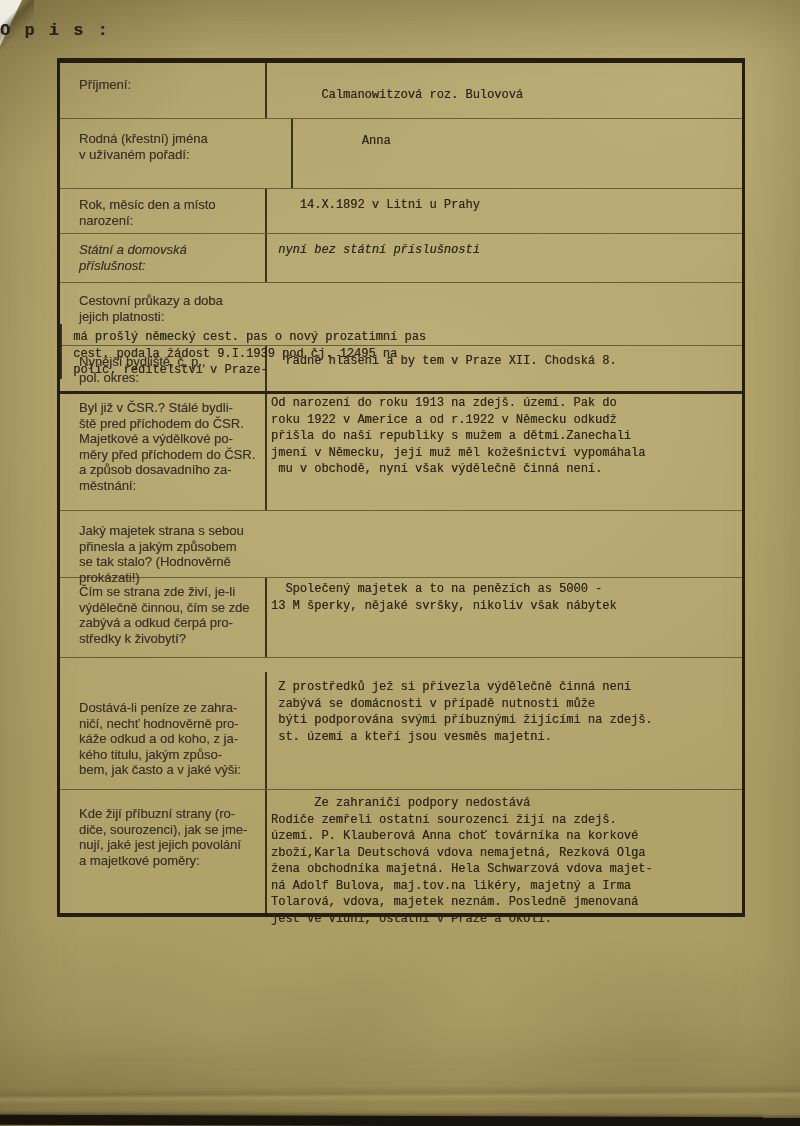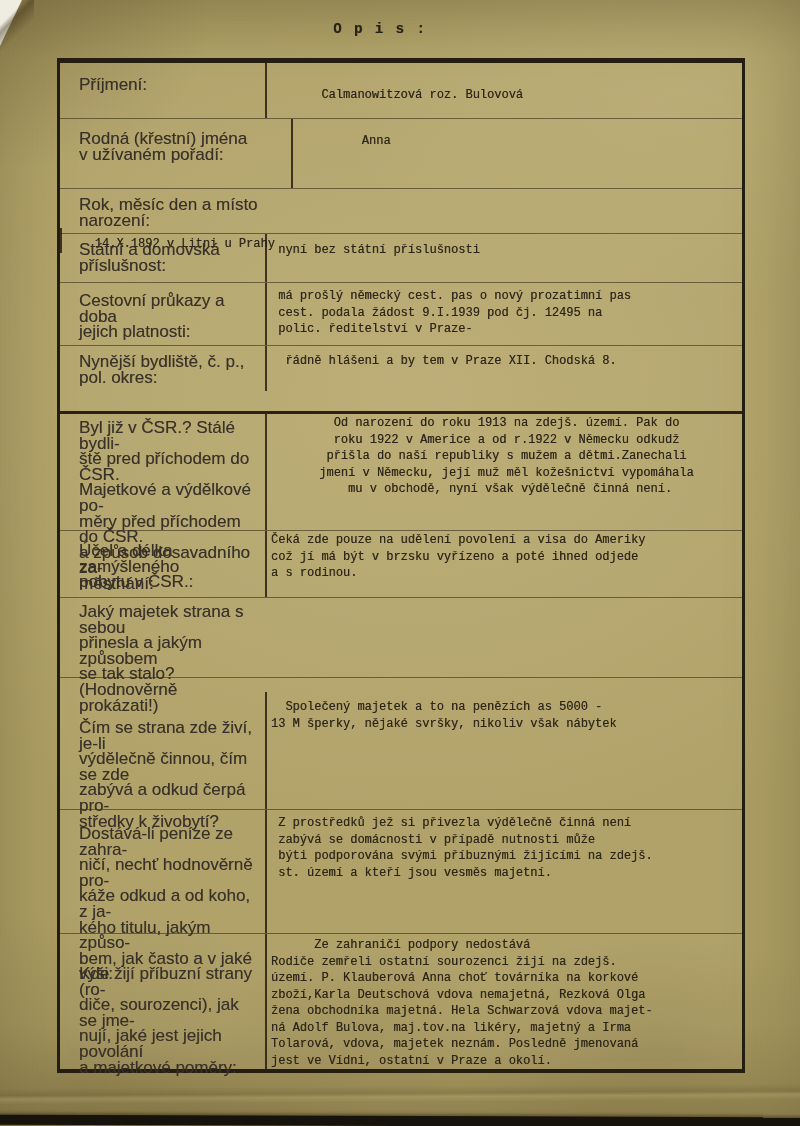--- a/index.html
+++ b/index.html
@@ -30,23 +30,23 @@
   }
   .torn-corner-shadow {
     position: absolute; top: 0; left: 0;
     width: 34px; height: 62px;
     background: linear-gradient(135deg, rgba(0,0,0,0) 26%, rgba(60,50,26,0.45) 34%, rgba(60,50,26,0) 55%);
     pointer-events: none;
   }
   .doc-title {
     position: absolute;
     top: 21px; left: 0; width: 760px;
-    text-align: center;
+    text-align: left;
     font-family: "Liberation Mono", "DejaVu Sans Mono", monospace;
-    font-size: 14px; font-weight: bold;
+    font-size: 17px; font-weight: bold;
     letter-spacing: 2px;
     color: #27221a;
     text-shadow: 0.4px 0.4px 0.6px rgba(40,34,22,0.55);
   }
   .form-table {
     position: absolute;
     left: 57px; top: 58px;
     width: 688px;
     box-sizing: border-box;
     border: 3px solid #241e12;
@@ -60,46 +60,46 @@
     overflow: visible;
   }
   .row + .row { border-top: 1px solid rgba(58,48,28,0.62); }
   .row.thick-top { border-top: 3px solid #2a2315; }
   .cell { box-sizing: border-box; }
   .label {
     flex: none;
     width: 205px;
     padding: 12px 6px 0 19px;
     font-family: "Liberation Sans", sans-serif;
-    font-size: 17px;
+    font-size: 13px;
     line-height: 15.6px;
     color: #38312a;
     white-space: pre-line;
     text-shadow: 0.3px 0.3px 0.4px rgba(52,44,32,0.45);
   }
   .value {
     flex: 1;
     border-left: 2px solid rgba(38,31,18,0.85);
     padding: 8px 0 0 4px;
     font-family: "Liberation Mono", "DejaVu Sans Mono", monospace;
     font-size: 12px;
     line-height: 16.5px;
     color: #2b2418;
     white-space: pre;
     overflow: visible;
     text-shadow: 0.35px 0.35px 0.55px rgba(45,38,25,0.55);
   }
   
   .row:nth-child(1)  { height: 55px; }
   .row:nth-child(2)  { height: 70px; gap: 26px; }
-  .row:nth-child(3)  { height: 45px; flex-direction: column; }
-  .row:nth-child(4)  { height: 49px; }
-  .row:nth-child(5)  { height: 63px; }
+  .row:nth-child(3)  { height: 45px; }
+  .row:nth-child(4)  { height: 49px; font-style: italic; }
+  .row:nth-child(5)  { height: 63px; flex-direction: column; }
   .row:nth-child(6)  { height: 46px; }
-  .row:nth-child(7)  { height: 119px; margin-top: 20px; }
+  .row:nth-child(7)  { height: 119px; }
   .row:nth-child(8)  { height: 67px; }
   .row:nth-child(9)  { height: 80px; }
   .row:nth-child(10) { height: 132px; }
   .row:nth-child(11) { height: 124px; }
   .row:nth-child(12) { height: 136px; }
   
   .row:nth-child(1)  .label { padding-top: 14px; }
   .row:nth-child(2)  .label { padding-top: 12px; }
   .row:nth-child(3)  .label { padding-top: 8px; }
   .row:nth-child(4)  .label { padding-top: 8px; }
@@ -111,21 +111,21 @@
   .row:nth-child(10) .label { padding-top: 42px; }
   .row:nth-child(11) .label { padding-top: 16px; }
   .row:nth-child(12) .label { padding-top: 32px; }
   
   .row:nth-child(1)  .value { padding-top: 24px; }
   .row:nth-child(2)  .value { padding-top: 14px; }
   .row:nth-child(3)  .value { padding-top: 8px; }
   .row:nth-child(4)  .value { padding-top: 8px; }
   .row:nth-child(5)  .value { padding-top: 5px; }
   .row:nth-child(6)  .value { padding-top: 7px; }
-  .row:nth-child(7)  .value { padding-top: 1px; text-align: center; }
+  .row:nth-child(7)  .value { padding-top: 1px; }
   .row:nth-child(8)  .value { padding-top: 1px; }
   .row:nth-child(9)  .value { padding-top: 3px; }
   .row:nth-child(10) .value { padding-top: 7px; margin-top: 14px; }
   .row:nth-child(11) .value { padding-top: 5px; }
   .row:nth-child(12) .value { padding-top: 3px; }
   .crease {
     position: absolute;
     left: -4px; right: -4px; top: 1086px; height: 16px;
     background: linear-gradient(180deg, rgba(140,125,75,0) 0%, rgba(85,70,35,0.22) 45%, rgba(214,199,144,0.20) 68%, rgba(140,125,75,0) 100%);
     transform: rotate(-0.35deg);
@@ -194,27 +194,20 @@
 měry před příchodem do ČSR.
 a způsob dosavadního za-
 městnání:</div>
       <div class="cell value">Od narození do roku 1913 na zdejš. území. Pak do
 roku 1922 v Americe a od r.1922 v Německu odkudž
 přišla do naší republiky s mužem a dětmi.Zanechali
 jmení v Německu, její muž měl kožešnictví vypomáhala
  mu v obchodě, nyní však výdělečně činná není.</div>
     </div>
 
-    <div class="row">
-      <div class="cell label">Účel a délka zamýšleného
-pobytu v ČSR.:</div>
-      <div class="cell value">Čeká zde pouze na udělení povolení a visa do Ameriky
-což jí má být v brzsku vyřízeno a poté ihned odjede
-a s rodinou.</div>
-    </div>
 
     <div class="row">
       <div class="cell label">Jaký majetek strana s sebou
 přinesla a jakým způsobem
 se tak stalo? (Hodnověrně
 prokázati!)</div>
     </div>
 
     <div class="row">
       <div class="cell label">Čím se strana zde živí, je-li

